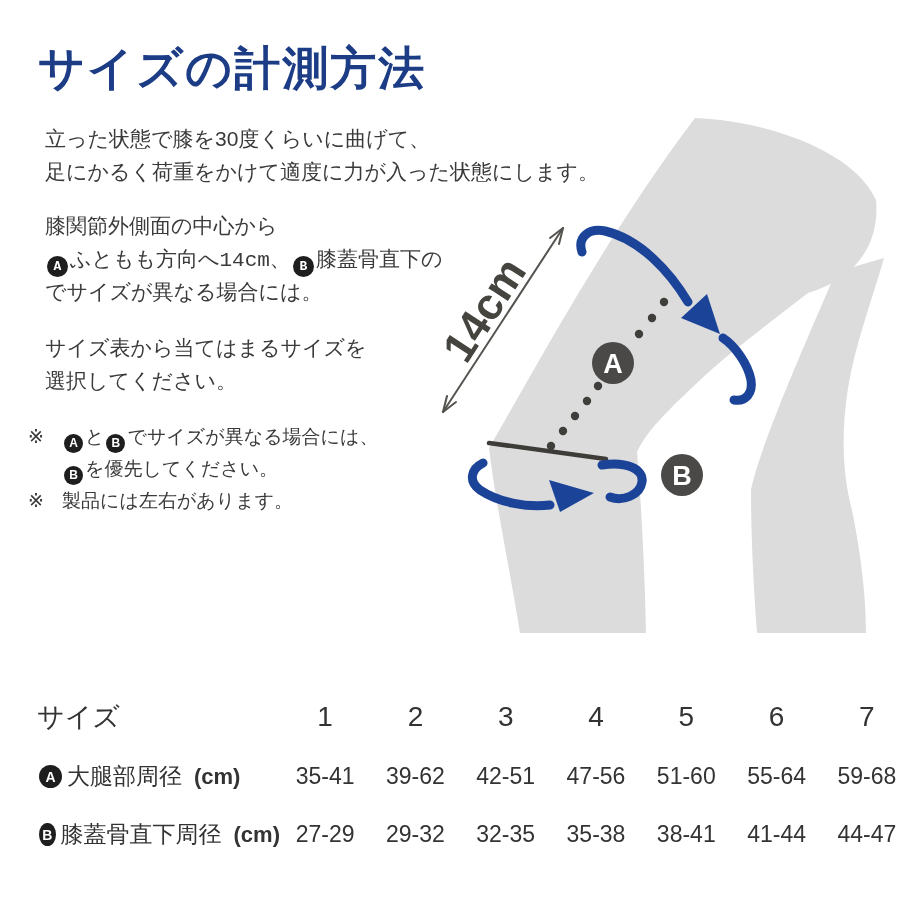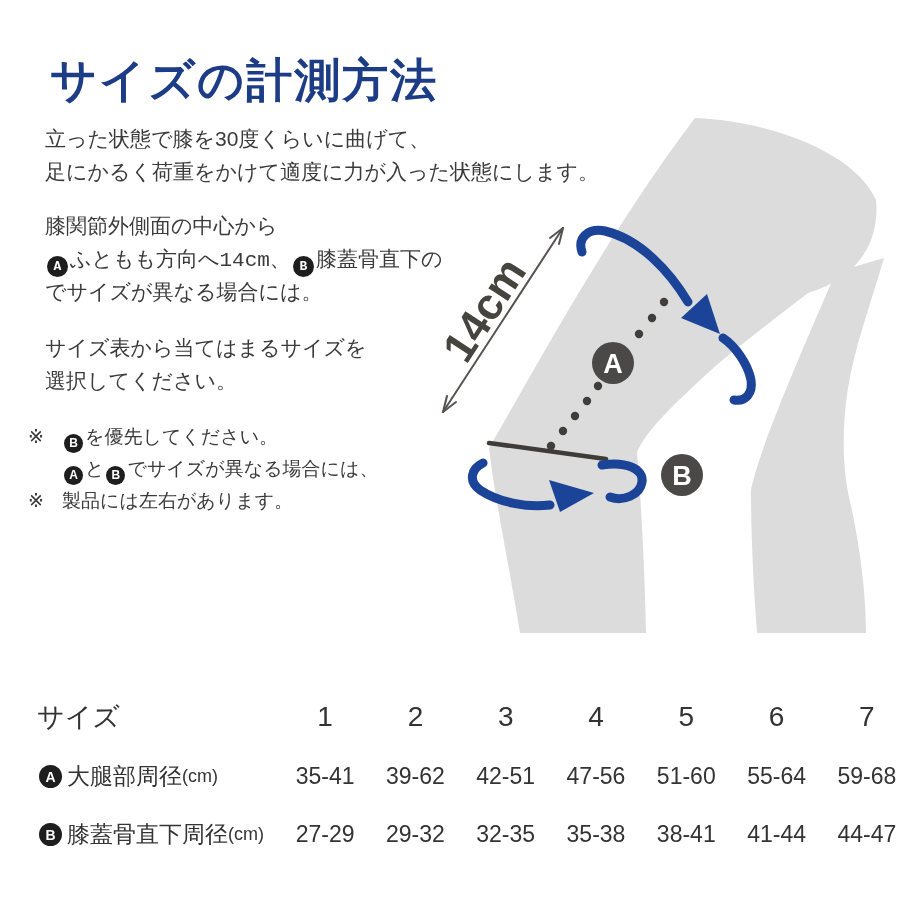--- a/index.html
+++ b/index.html
@@ -1,19 +1,19 @@
 <!DOCTYPE html>
 <html style="--title-navy: #1c3c86; --arrow-blue: #1b4499; --leg-gray: #dcdcdd; --marker-gray: #4a4947; --text-dark: #3a3a3a;"><head>
 <meta charset="utf-8">
 <style>
   html,body{margin:0;padding:0;}
   body{width:900px;height:900px;background:#ffffff;position:relative;overflow:hidden;
        font-family:"Liberation Sans","DejaVu Sans",sans-serif;}
   .page{position:absolute;inset:0;background:#fff;}
-  .title{position:absolute;left:38px;top:38px;margin:12px;font-size:46px;font-weight:700;
+  .title{position:absolute;left:38px;top:38px;margin:0;font-size:46px;font-weight:700;
          letter-spacing:2px;color:var(--title-navy,#1c3c86);}
   .para{position:absolute;left:28px;font-size:21px;line-height:33px;font-weight:500;
         color:var(--text-dark,#3a3a3a);white-space:nowrap;margin-left:17px;}
   .para-intro{top:122px;}
   .para-measure{top:211px;font-family:Liberation Mono, monospace;}
   .para-select{top:331px;}
   .notes{position:absolute;left:28px;top:421px;font-size:19px;line-height:32px;font-weight:500;
          color:var(--text-dark,#3a3a3a);white-space:nowrap;}
   .note-row{display:flex;}
   .note-marker{width:34px;flex:0 0 34px;}
@@ -33,21 +33,21 @@
   .marker-letter{fill:#fff;font-size:27px;font-weight:700;text-anchor:middle;}
   .size-table{position:absolute;left:12px;top:687px;width:900px;color:#333;}
   .t-row{display:grid;grid-template-columns:268px repeat(7,1fr);align-items:center;}
   .t-head{height:60px;}
   .t-a{height:59px;}
   .t-b{height:57px;}
   .t-label{padding-left:25px;font-size:23px;font-weight:500;white-space:nowrap;
            display:flex;align-items:center;}
   .t-head .t-label{font-size:27px;}
   .t-label .badge{width:23px;height:23px;font-size:14px;margin-right:5px;}
-  .t-unit{font-size:18px;margin-left:0;font-weight:400;}
+  .t-unit{font-size:22px;margin-left:12px;font-weight:700;}
   .t-cell{text-align:center;font-size:23px;font-weight:500;}
   .t-head .t-cell{font-size:28px;}
 </style>
 </head>
 <body>
 
 <div class="page">
 
   <h1 class="title">サイズの計測方法</h1>
 
@@ -61,22 +61,22 @@
       <div>でサイズが異なる場合には。</div>
     </div>
   <div class="para para-select">
       <div>サイズ表から当てはまるサイズを</div>
       <div>選択してください。</div>
     </div>
   <div class="notes">
       <div class="note-row">
         <span class="note-marker">※</span>
         <div>
+          <div><span class="badge">A</span>と<span class="badge">B</span>でサイズが異なる場合には、</div>
           <div><span class="badge">B</span>を優先してください。</div>
-          <div><span class="badge">A</span>と<span class="badge">B</span>でサイズが異なる場合には、</div>
         </div>
       </div>
       <div class="note-row">
         <span class="note-marker">※</span>
         <div>
           <div>製品には左右があります。</div>
         </div>
       </div>
     </div>
 

